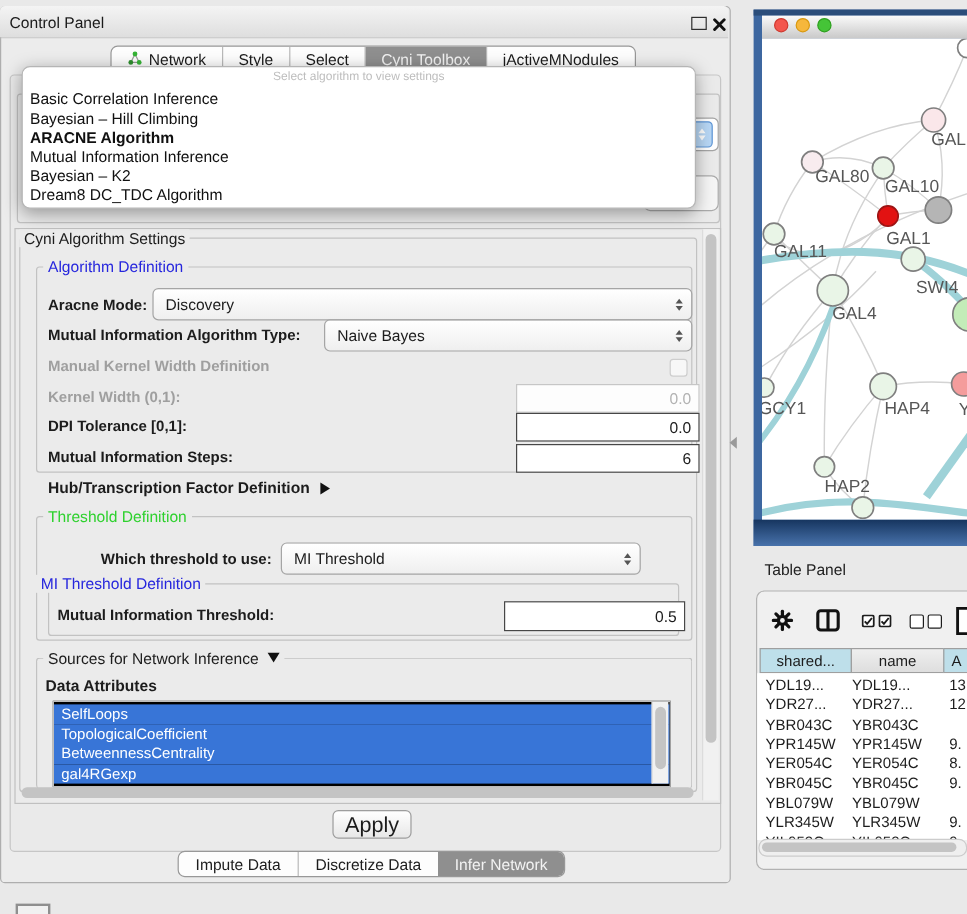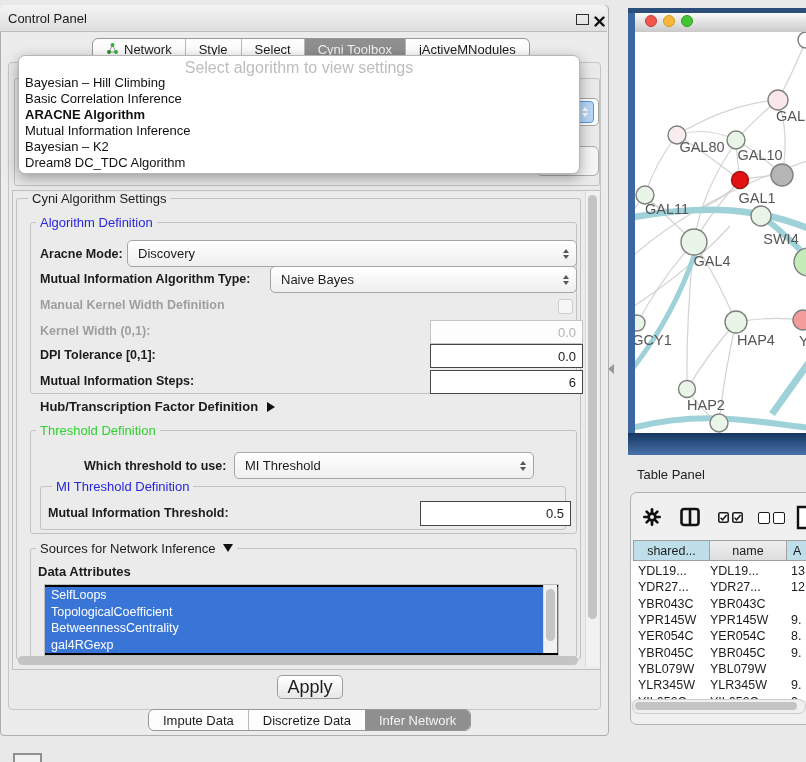--- a/index.html
+++ b/index.html
@@ -18,21 +18,21 @@
   
   .seg{display:flex;height:21px;border:1px solid #989898;border-radius:6px;
        background:#fdfdfd;overflow:hidden;align-items:stretch;}
   .seg .tab{display:flex;align-items:center;gap:5px;padding:0 13px;font-size:13px;
             border-left:1px solid #b9b9b9;white-space:nowrap;cursor:default;}
   .seg .tab:first-child{border-left:none;}
   .seg .tab.sel{background:#8f8f8f;color:#f3f3f3;}
   
   .dd{left:18px;top:55px;width:560px;height:117px;background:#ffffff;
       border:1px solid #b5b5b5;border-radius:7px;box-shadow:0 4px 14px rgba(0,0,0,.35);z-index:6;}
-  .dd-prompt{text-align:center;font-size:16px;color:#bdbdbd;padding-top:3px;height:16px;}
+  .dd-prompt{text-align:center;font-size:10px;color:#bdbdbd;padding-top:3px;height:16px;}
   .dd-item{height:16px;line-height:16px;padding-left:6px;font-size:13px;color:#101010;white-space:nowrap;}
   .dd-item.bold{font-weight:bold;}
   
   .grp{border:1px solid #c2c2c2;border-radius:3px;background:transparent;}
   .legend{font-size:13px;background:#ebebeb;padding:0 4px;white-space:nowrap;z-index:2;}
   .legend.blue{color:#2626dd;}
   .legend.green{color:#2ed12e;}
   .lbl{font-weight:bold;font-size:12.5px;white-space:nowrap;}
   .lbl.gray{color:#9f9f9f;}
   .combo{display:flex;align-items:center;background:linear-gradient(#ffffff,#efefef);
@@ -132,32 +132,32 @@
   <div class="abs grp" style="left:14px;top:78px;width:584px;height:106px;z-index:1;"></div>
   <div class="abs" style="left:540px;top:98px;width:57px;height:26px;background:#fff;border:1px solid #a5a5a5;border-radius:5px;z-index:1;"></div>
   <div class="abs" style="left:576px;top:101px;width:16px;height:20px;background:#b8d7f5;border:1.5px solid #5d95d6;border-radius:4px;z-index:2;display:flex;flex-direction:column;align-items:center;justify-content:center;gap:2px;">
     <span class="tri-u" style="border-bottom-color:#fff;"></span>
     <span class="tri-d" style="border-top-color:#fff;"></span>
   </div>
   <div class="abs" style="left:536px;top:146px;width:61px;height:28px;background:#f5f5f5;border:1px solid #ababab;border-radius:6px;z-index:1;"></div>
 
   <div class="abs dd">
     <div class="dd-prompt">Select algorithm to view settings</div>
+    <div class="dd-item">Basic Correlation Inference</div>
     <div class="dd-item">Bayesian – Hill Climbing</div>
-    <div class="dd-item">Basic Correlation Inference</div>
     <div class="dd-item bold">ARACNE Algorithm</div>
     <div class="dd-item">Mutual Information Inference</div>
     <div class="dd-item">Bayesian – K2</div>
     <div class="dd-item">Dream8 DC_TDC Algorithm</div>
   </div>
 
   <div class="abs" style="left:12px;top:190px;width:587px;height:478px;background:#ebebeb;border:1px solid #c0c0c0;"></div>
 
   <div class="abs grp" style="left:16px;top:198px;width:563px;height:460px;"></div>
-  <div class="abs legend" style="left:28px;top:191px;">Cyni Algorithm Settings</div>
+  <div class="abs legend" style="left:16px;top:191px;">Cyni Algorithm Settings</div>
 
   <div class="abs grp" style="left:30px;top:222px;width:545px;height:170px;"></div>
   <div class="abs legend blue" style="left:36px;top:215px;">Algorithm Definition</div>
 
   <div class="abs lbl" style="left:40px;top:247px;">Aracne Mode:</div>
   <div class="abs combo" style="left:127px;top:240px;width:448px;height:25px;">
     <span class="val">Discovery</span>
     <span class="spin">
         <span class="tri-u"></span>
         <span class="tri-d"></span>
@@ -195,21 +195,21 @@
   <div class="abs lbl" style="left:84px;top:459px;">Which threshold to use:</div>
   <div class="abs combo" style="left:234px;top:452px;width:298px;height:25px;">
     <span class="val">MI Threshold</span>
     <span class="spin">
         <span class="tri-u"></span>
         <span class="tri-d"></span>
       </span>
   </div>
 
   <div class="abs grp" style="left:40px;top:486px;width:524px;height:42px;"></div>
-  <div class="abs legend blue" style="left:52px;top:479px;">MI Threshold Definition</div>
+  <div class="abs legend blue" style="left:30px;top:479px;">MI Threshold Definition</div>
   <div class="abs lbl" style="left:48px;top:506px;">Mutual Information Threshold:</div>
   <div class="abs tfield" style="left:420px;top:501px;width:143px;height:23px;">0.5</div>
 
   <div class="abs grp" style="left:30px;top:548px;width:545px;height:108px;border-bottom:none;"></div>
   <div class="abs legend" style="left:36px;top:541px;">
     <span>Sources for Network Inference</span><span class="arrow-down"></span>
   </div>
   <div class="abs lbl" style="left:38px;top:564px;font-size:13px;">Data Attributes</div>
 
   <div class="abs listbox" style="left:44px;top:584px;width:513px;height:70px;">

